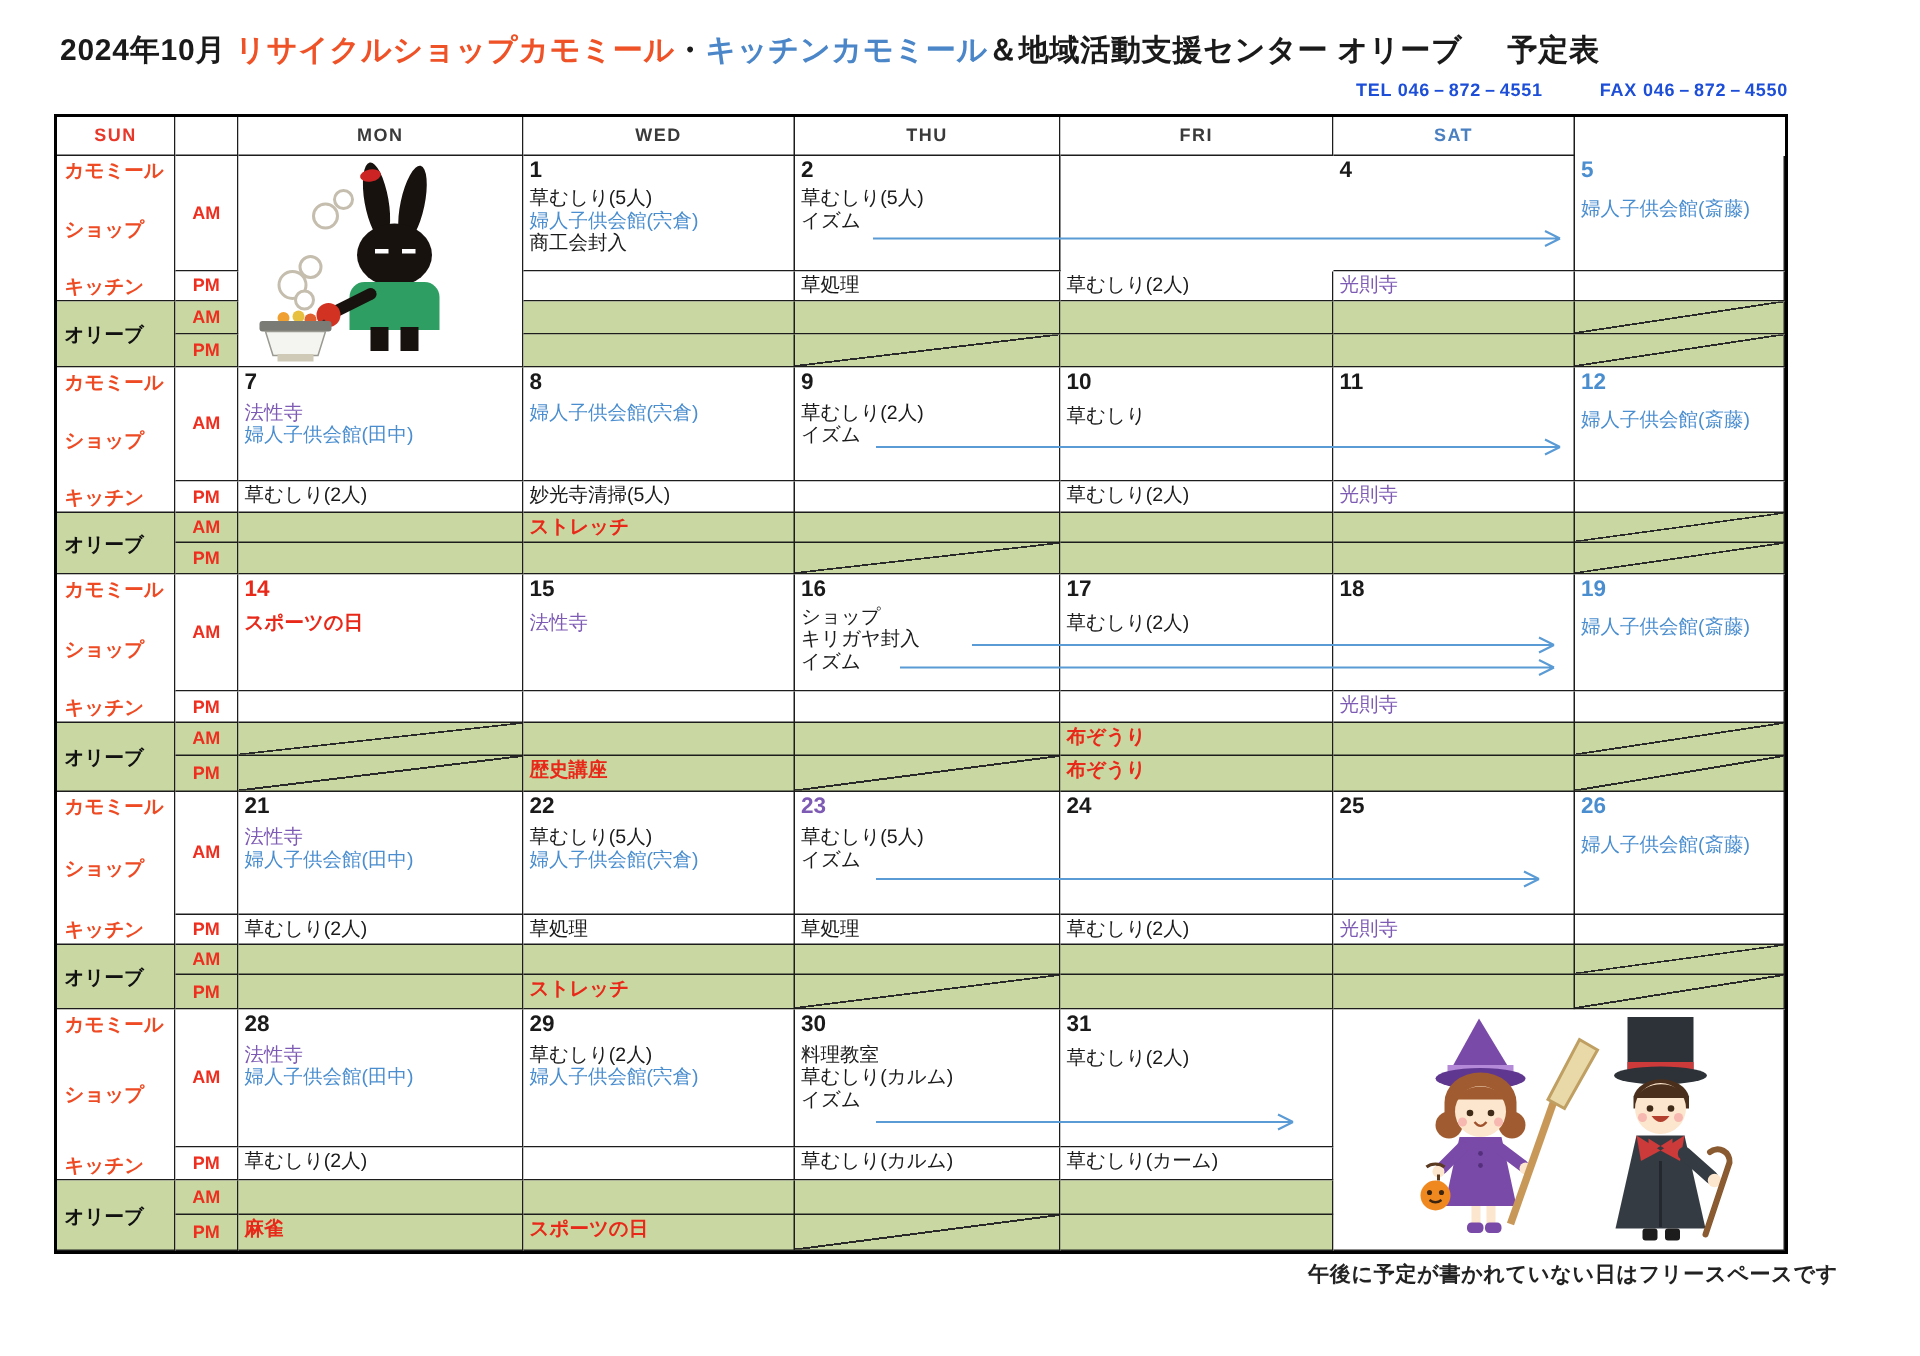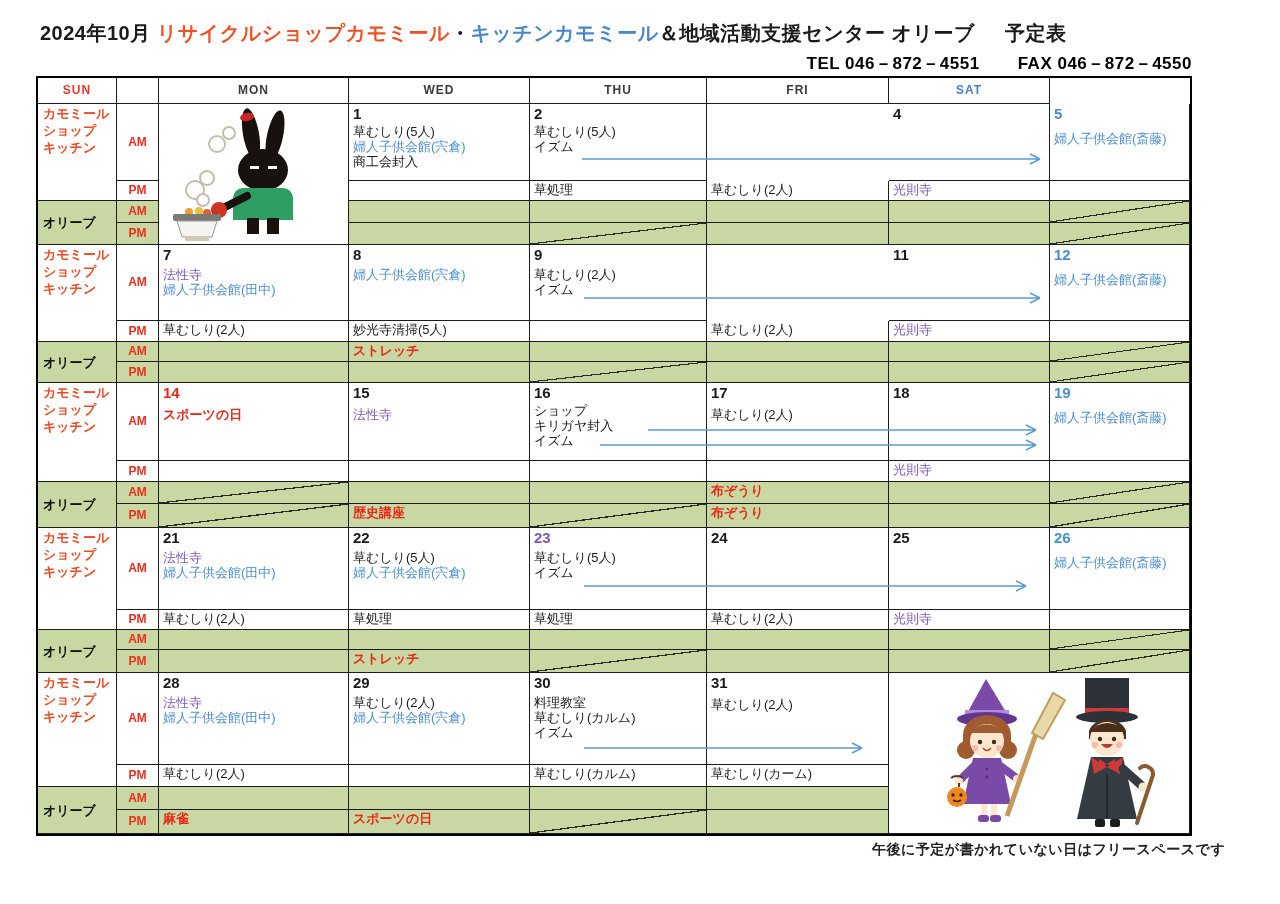--- a/index.html
+++ b/index.html
@@ -3,40 +3,40 @@
 <meta charset="utf-8">
 <style>
   html,body{margin:0;padding:0;}
   body{width:1280px;height:904px;background:#ffffff;position:relative;
        font-family:"Liberation Sans","DejaVu Sans",sans-serif;color:#1a1a1a;}
   .title{position:absolute;left:40px;top:20px;font-size:20px;font-weight:bold;
          letter-spacing:.5px;white-space:nowrap;}
   .title .shop{color:#ee5226;}
   .title .kitchen{color:#4a86c8;}
   .title .sched{margin-left:30px;}
-  .contact{position:absolute;top:52px;right:88px;font-size:17px;font-weight:bold;
-           letter-spacing:.5px;color:#000000;}
+  .contact{position:absolute;top:52px;right:88px;font-size:12px;font-weight:bold;
+           letter-spacing:.5px;color:#1d4ed8;}
   .contact .fax{margin-left:38px;}
   .cal{position:absolute;left:36px;top:76px;width:1156px;border:2px solid #000;
        box-sizing:border-box;background:#fff;}
   .hdr,.wk{display:grid;grid-template-columns:79px 42px 190px 181px 177px 182px 161px 140px;}
   .hdr{grid-template-rows:26px;}
   .w1{grid-template-rows:77px 20px 22px 22px;}
   .w2{grid-template-rows:76px 21px 20px 21px;}
   .w3{grid-template-rows:78px 21px 22px 24px;}
   .w4{grid-template-rows:82px 20px 20px 23px;}
   .w5{grid-template-rows:92px 22px 23px 24px;}
   .c{border-right:1px solid #1c1c1c;border-bottom:1px solid #1c1c1c;box-sizing:border-box;
      position:relative;padding:1px 4px;font-size:13px;line-height:15px;overflow:hidden;background:#fff;}
   .g{background:#c9d8a2;}
   .hc{display:flex;align-items:center;justify-content:center;font-weight:bold;
       font-size:12px;color:#3a3a3a;letter-spacing:1px;padding:0;}
   .sunh{color:#e8382a;}
   .sath{color:#4a7fc0;}
-  .kam{display:flex;flex-direction:column;justify-content:flex-start;color:#ee4b24;
+  .kam{display:flex;flex-direction:column;justify-content:space-between;color:#ee4b24;
        font-weight:bold;font-size:13px;line-height:17px;padding-left:5px;}
   .olv{display:flex;align-items:center;font-weight:bold;color:#111;padding-left:5px;}
   .ap{display:flex;align-items:center;justify-content:center;color:#ee2e1e;
       font-weight:bold;font-size:12px;padding:0;}
   .num{font-weight:bold;font-size:15px;line-height:17px;margin-bottom:2px;}
   .ln{white-space:nowrap;}
   .tBlu{color:#4a8ed0;}
   .tPur{color:#7d5ab4;}
   .tRed{color:#e8291a;}
   .bold{font-weight:bold;}
@@ -171,20 +171,24 @@
     <div class="c g" style="grid-area:3/4/4/5"><span class="ln tRed bold">ストレッチ</span></div>
     <div class="c g" style="grid-area:4/4/5/5"></div>
     <div class="c" style="grid-area:1/5/2/6">
         <div class="num">9</div>
         <div class="ln mt4">草むしり(2人)</div>
         <div class="ln">イズム</div>
       </div>
     <div class="c" style="grid-area:2/5/3/6"></div>
     <div class="c g" style="grid-area:3/5/4/6"></div>
     <div class="c g diag" style="grid-area:4/5/5/6"></div>
+    <div class="c" style="grid-area:1/6/2/7">
+        <div class="num">10</div>
+        <div class="ln mt6">草むしり</div>
+      </div>
     <div class="c" style="grid-area:2/6/3/7"><span class="ln">草むしり(2人)</span></div>
     <div class="c g" style="grid-area:3/6/4/7"></div>
     <div class="c g" style="grid-area:4/6/5/7"></div>
     <div class="c" style="grid-area:1/7/2/8">
         <div class="num">11</div>
       </div>
     <div class="c" style="grid-area:2/7/3/8"><span class="ln tPur">光則寺</span></div>
     <div class="c g" style="grid-area:3/7/4/8"></div>
     <div class="c g" style="grid-area:4/7/5/8"></div>
     <div class="c" style="grid-area:1/8/2/9">

